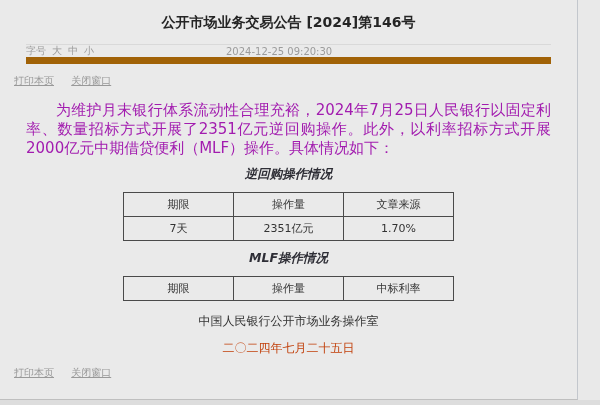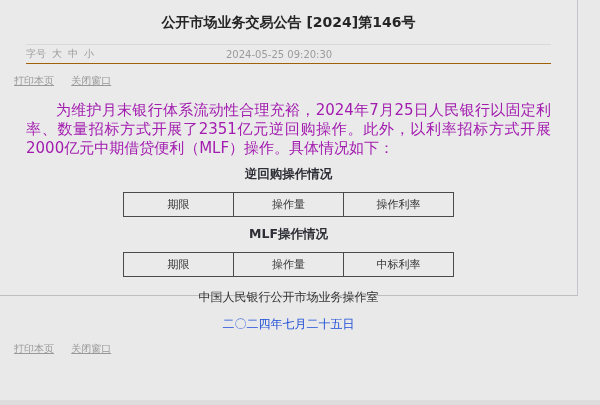--- a/index.html
+++ b/index.html
@@ -6,21 +6,21 @@
   html, body { width: 600px; height: 405px; }
   body {
     background: #e9e9e9;
     font-family: "DejaVu Sans", "Liberation Sans", sans-serif;
     color: #333;
     position: relative;
     overflow: hidden;
   }
   .frame {
     width: 578px;
-    height: 296px;
+    height: 400px;
     background: #eaeaea;
     border-right: 1px solid #c3c7cd;
     border-bottom: 1px solid #bfbfbf;
   }
   .bottom-strip {
     position: absolute;
     left: 0; top: 400px;
     width: 600px; height: 5px;
     background: #dddddd;
   }
@@ -28,21 +28,21 @@
     padding-top: 13px;
     text-align: center;
     font-size: 14px;
     font-weight: bold;
     color: #252525;
     line-height: 18px;
   }
   .meta {
     margin: 13px 26px 0 26px;
     border-top: 1px solid #d9d9d9;
-    border-bottom: 1px solid #a16207;
+    border-bottom: 7px solid #a16207;
     height: 20px;
     display: flex;
     align-items: center;
     font-size: 10px;
     color: #9b9b9b;
   }
   .meta .left { width: 200px; display: flex; gap: 6px; align-items: center; }
   .meta .mid  { flex: 1; text-align: left; }
   .meta .right{ text-align: right; white-space: nowrap; }
   .meta .size-btn { cursor: pointer; }
@@ -65,20 +65,21 @@
     color: #a21caf;
     text-align: justify;
   }
   .section-title {
     margin-top: 8px;
     text-align: center;
     font-size: 12.5px;
     font-weight: bold;
     color: #2e2e36;
     line-height: 15px;
+    font-style: italic;
   }
   .section-title.second { margin-top: 9px; }
   table.op-table {
     margin: 11px auto 0 auto;
     border-collapse: collapse;
   }
   table.op-table th, table.op-table td {
     border: 1px solid #4a4a4a;
     width: 110px;
     height: 24px;
@@ -94,56 +95,61 @@
     text-align: center;
     font-size: 12px;
     color: #333;
     line-height: 15px;
     font-family: Liberation Mono, monospace;
   }
   .date-cn {
     margin-top: 11px;
     text-align: center;
     font-size: 12px;
-    color: #1d4ed8;
+    color: #c2410c;
     line-height: 15px;
   }
 </style>
 </head>
 <body>
 
 <div class="frame">
 
   <div class="title">公开市场业务交易公告 [2024]第146号</div>
 
   <div class="meta">
     <span class="left">
       <span>字号</span>
       <span class="size-btn">大</span>
       <span class="size-btn">中</span>
       <span class="size-btn">小</span>
     </span>
-    <span class="right">2024-05-25 09:20:30</span>
+    <span class="right">2024-12-25 09:20:30</span>
   </div>
 
   <div class="links-row">
     <a>打印本页</a>
     <a>关闭窗口</a>
   </div>
 
   <div class="paragraph">为维护月末银行体系流动性合理充裕，2024年7月25日人民银行以固定利率、数量招标方式开展了2351亿元逆回购操作。此外，以利率招标方式开展2000亿元中期借贷便利（MLF）操作。具体情况如下：</div>
 
   <div class="section-title">逆回购操作情况</div>
 
   <table class="op-table">
     <tbody>
         <tr>
       <th>期限</th>
       <th>操作量</th>
-      <th>操作利率</th>
+      <th>文章来源</th>
+    </tr>
+    <tr>
+      <td>7天</td>
+      <td>2351亿元</td>
+      <td>1.70%</td>
     </tr>
   </tbody>
     </table>
 
   <div class="section-title second">MLF操作情况</div>
 
   <table class="op-table">
     <tbody>
         <tr>
       <th>期限</th>

